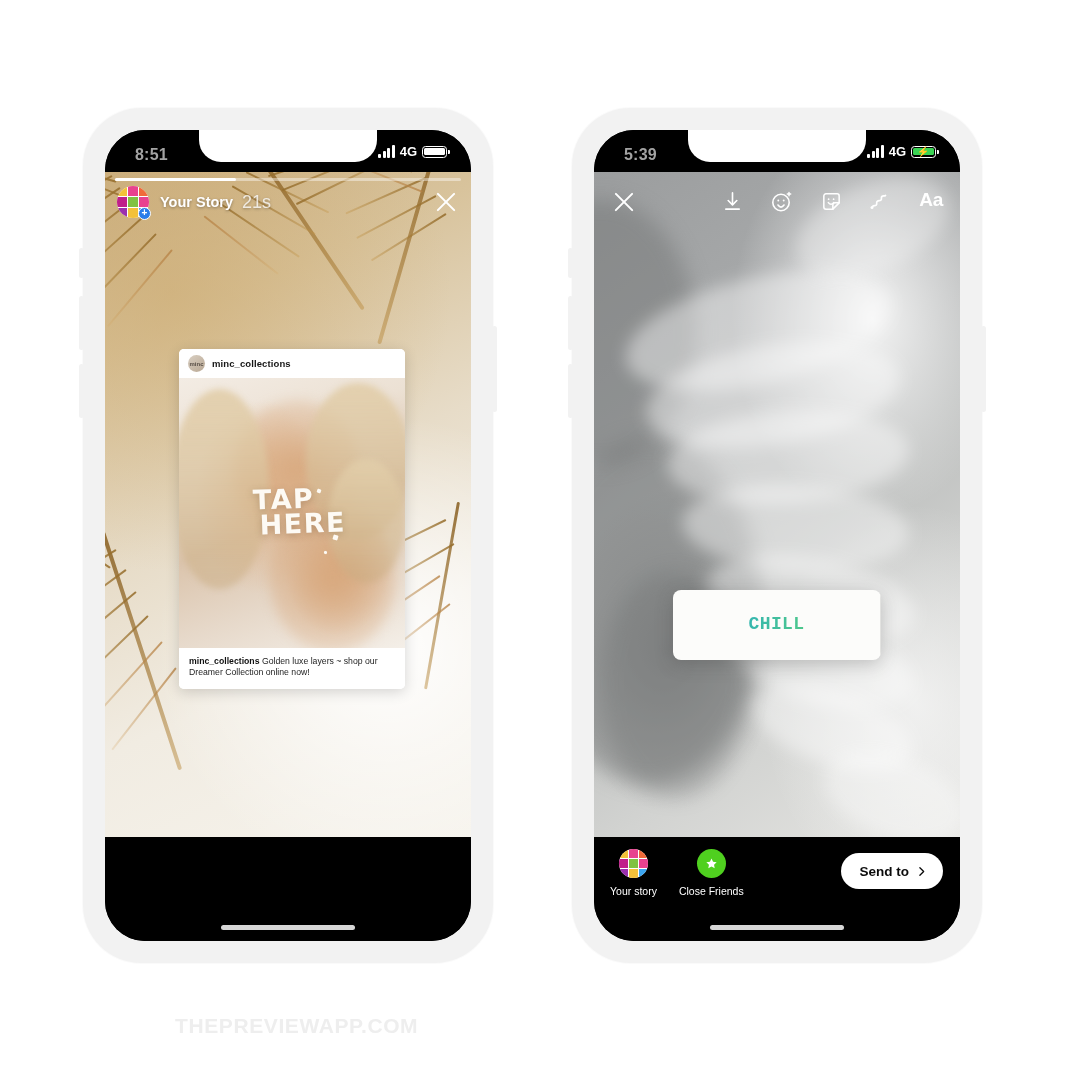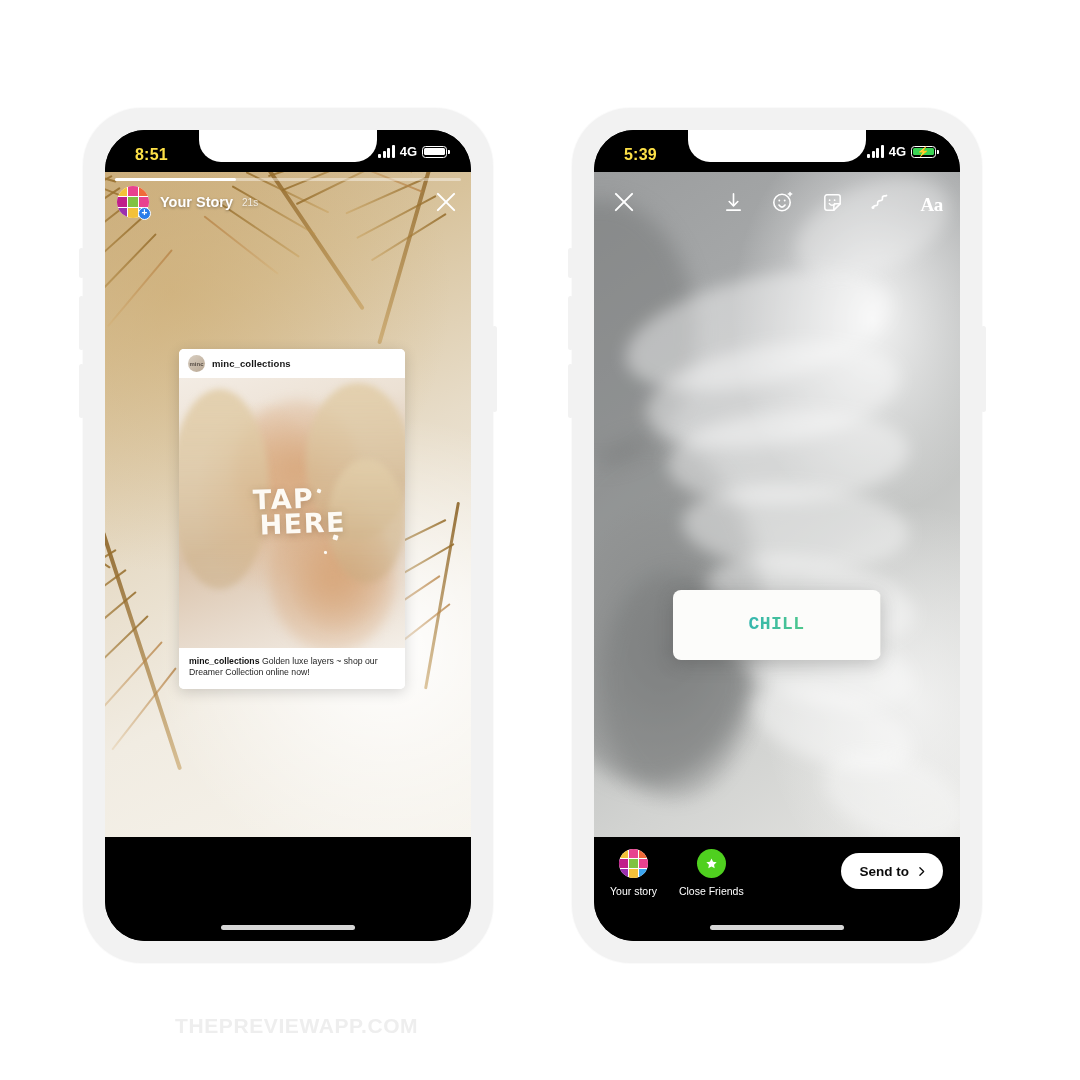--- a/index.html
+++ b/index.html
@@ -88,21 +88,21 @@
     background: #fff;
     border-radius: 50%;
   }
   .sb-time {
     position: absolute;
     left: 30px;
     top: 16px;
     font-size: 16px;
     font-weight: bold;
     letter-spacing: 0.2px;
-    color: #fde047;
+    color: #a3a3a3;
   }
   .sb-right {
     position: absolute;
     right: 24px;
     top: 14px;
     display: flex;
     align-items: center;
     gap: 5px;
   }
   .sig-bars { display: flex; align-items: flex-end; gap: 1.5px; height: 13px; }
@@ -247,21 +247,21 @@
   .avatar-wrap { position: relative; flex: 0 0 auto; }
   .story-user {
     margin-left: 11px;
     font-size: 14.5px;
     font-weight: bold;
     color: #fff;
     text-shadow: 0 1px 3px rgba(0,0,0,0.35);
   }
   .story-time {
     margin-left: 9px;
-    font-size: 10px;
+    font-size: 18px;
     color: rgba(255,255,255,0.78);
     text-shadow: 0 1px 3px rgba(0,0,0,0.3);
   }
   .close-x {
     margin-left: auto;
     width: 26px; height: 26px;
     position: relative;
     cursor: pointer;
   }
   .close-x::before, .close-x::after {
@@ -420,23 +420,22 @@
     width: 100%;
     display: flex;
     align-items: center;
     padding: 0 17px;
     z-index: 14;
     height: 32px;
   }
   .edit-tools {
     margin-left: auto;
     display: flex;
-    align-items: flex-end;
+    align-items: flex-start;
     gap: 26px;
-    font-family: Liberation Serif, serif;
   }
   .etool { cursor: pointer; display: flex; align-items: center; justify-content: center; }
   .aa-text {
     color: #fff;
     font-size: 19px;
     font-weight: bold;
     letter-spacing: -0.3px;
     line-height: 1;
   }
 

